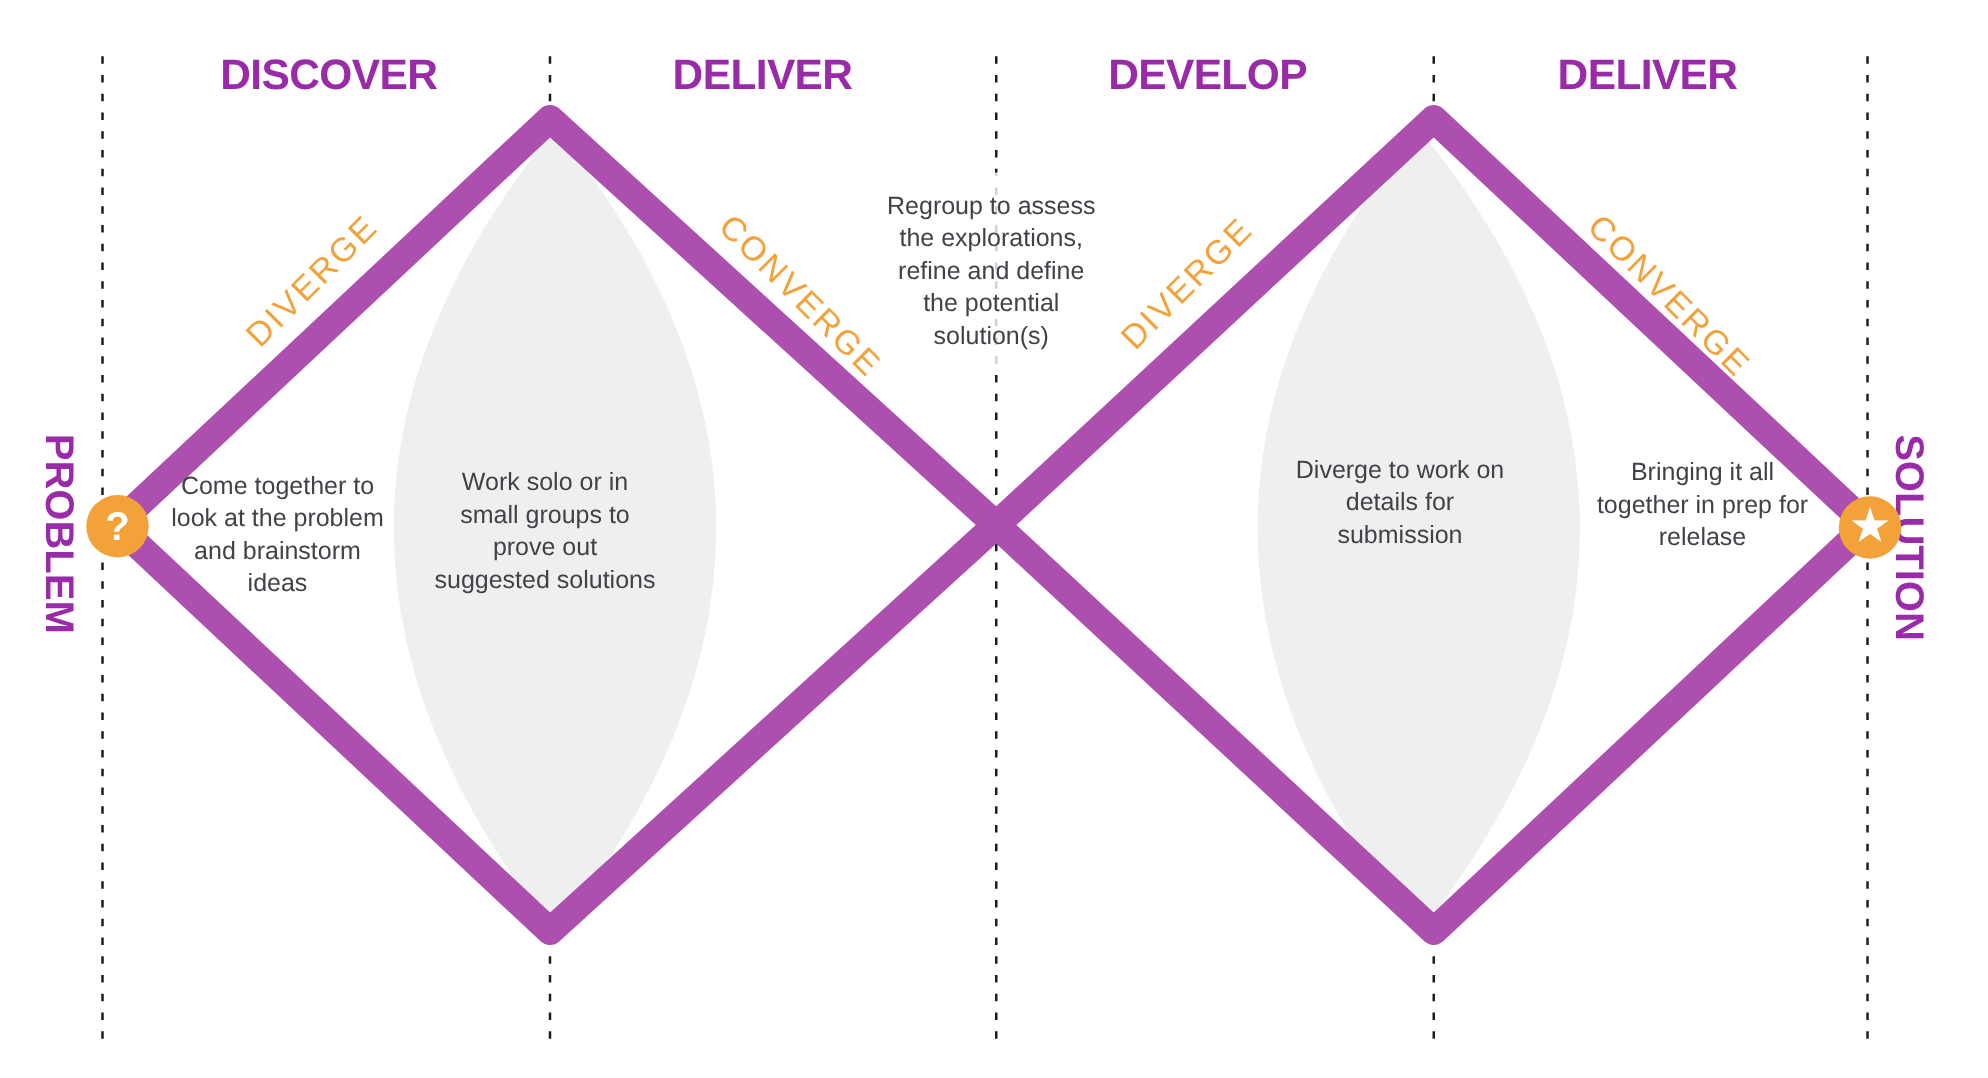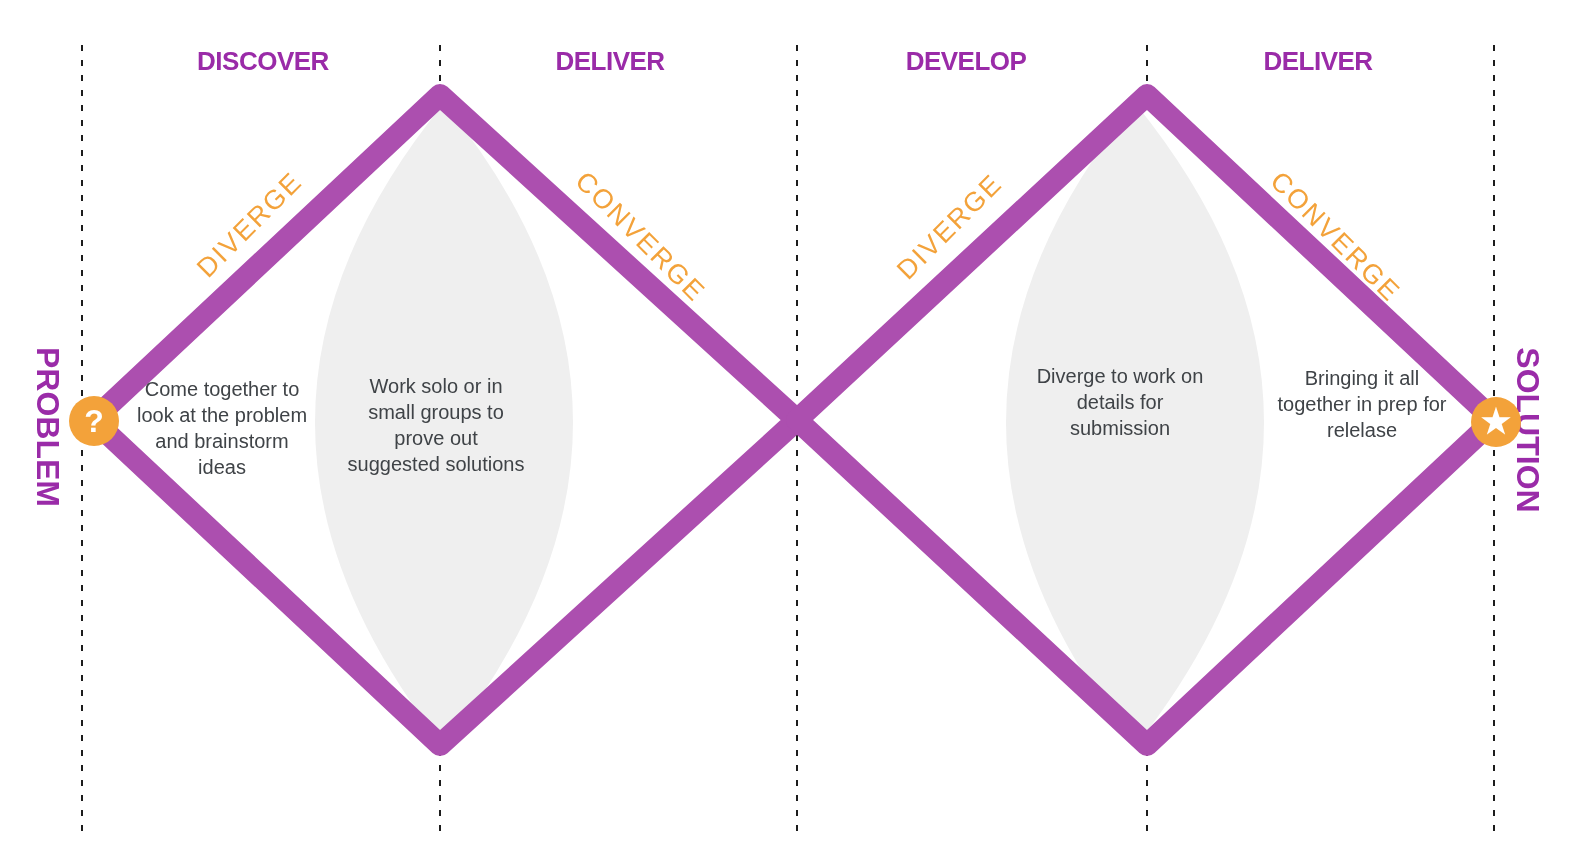--- a/index.html
+++ b/index.html
@@ -19,21 +19,21 @@
     height: 862px;
     background: #ffffff;
     overflow: hidden;
     font-family: "Liberation Sans", sans-serif;
   }
   .layer-svg { position: absolute; inset: 0; }
 
   .phase-title {
     position: absolute;
     transform: translate(-50%, -50%);
-    font-size: 26px;
+    font-size: 34px;
     font-weight: 700;
     letter-spacing: -0.5px;
     color: var(--purpleTitle);
     white-space: nowrap;
   }
   .t-discover { left: 263px; top: 61px; }
   .t-define   { left: 610px; top: 61px; }
   .t-develop  { left: 966px; top: 61px; }
   .t-deliver  { left: 1318px; top: 61px; }
 
@@ -137,20 +137,25 @@
   <div class="edge-label e-con2">CONVERGE</div>
 
   <div class="note n-define">Work solo or in
 small groups to
 prove out
 suggested solutions</div>
   <div class="note n-discover">Come together to
 look at the problem
 and brainstorm
 ideas</div>
+  <div class="note n-mid">Regroup to assess
+the explorations,
+refine and define
+the potential
+solution(s)</div>
   <div class="note n-develop">Diverge to work on
 details for
 submission</div>
   <div class="note n-deliver">Bringing it all
 together in prep for
 relelase</div>
 
   <div class="marker m-problem">
     <span class="marker-glyph">?</span>
   </div>

